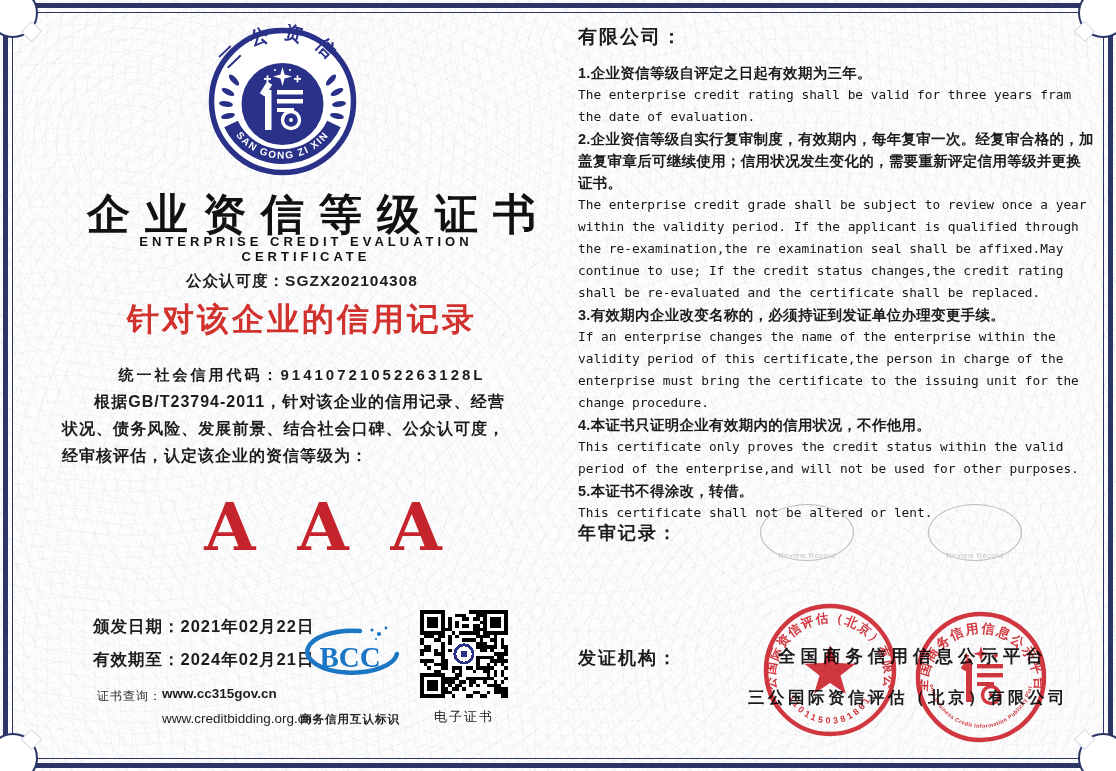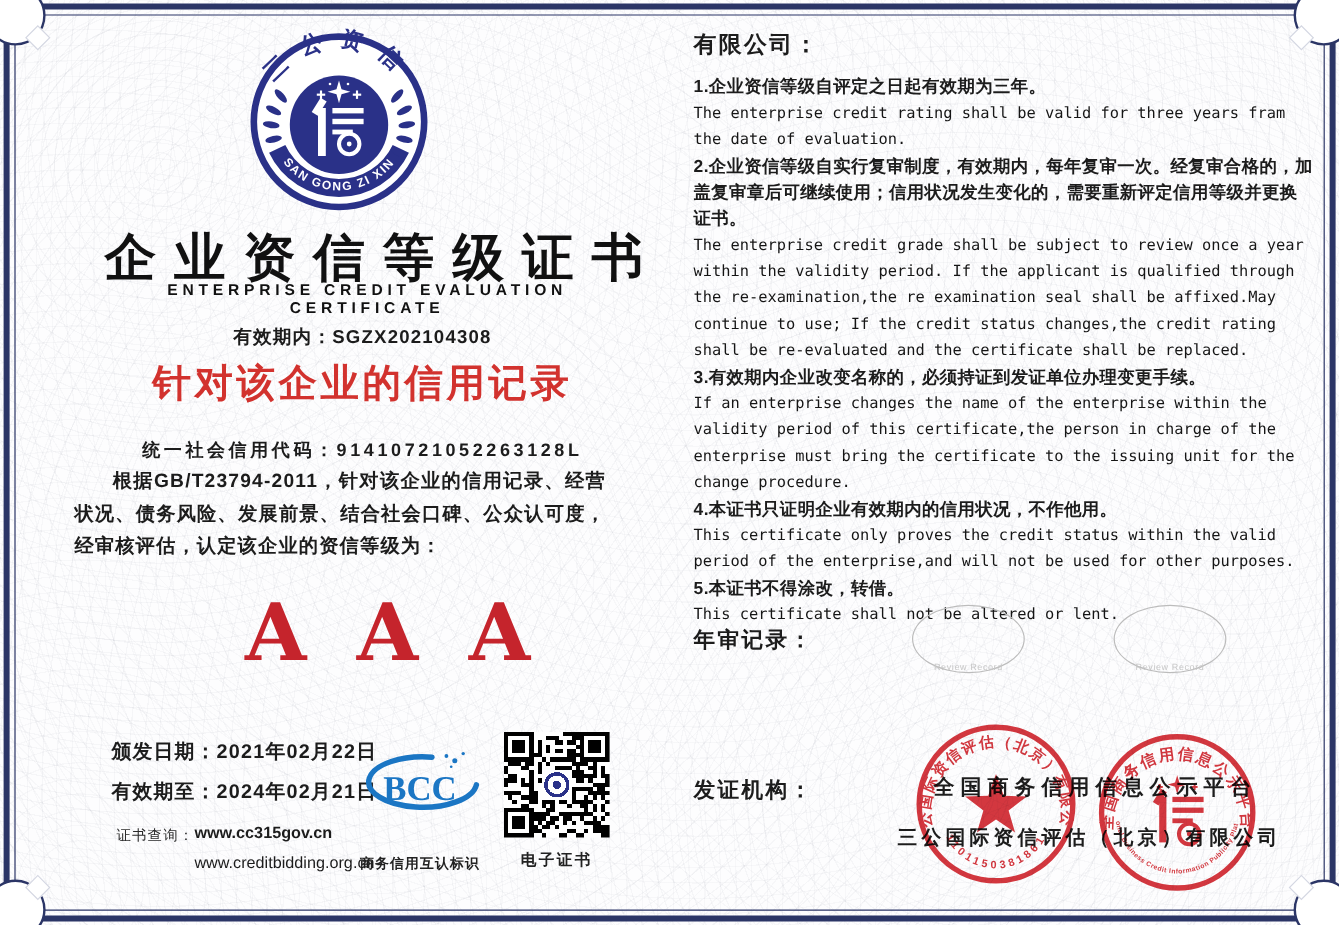--- a/index.html
+++ b/index.html
@@ -42,21 +42,21 @@
   .rating{top:488px;font-size:66px;font-weight:bold;letter-spacing:42px;padding-left:42px;
           color:#c5242c;font-family:"DejaVu Serif","Liberation Serif",serif;}
   .date-line{left:93px;font-size:16.5px;font-weight:bold;letter-spacing:1px;white-space:nowrap;}
   .issue{top:616px;} .valid{top:649px;}
   .query-label{left:97px;top:688px;font-size:12px;font-weight:normal;color:#2a2a2a;letter-spacing:1px;}
   .url1{left:162px;top:686px;font-size:13.5px;font-weight:bold;}
   .url2{left:162px;top:711px;font-size:13.5px;font-weight:normal;}
   .bcc{left:298px;top:622px;width:104px;height:66px;}
   .bcc-caption{left:288px;top:712px;width:124px;text-align:center;font-size:11.5px;font-weight:bold;letter-spacing:1px;color:#222;}
   .qr{left:420px;top:610px;width:88px;height:88px;background:#fff;}
-  .qr-caption{left:420px;top:708px;width:88px;text-align:center;font-size:13px;font-weight:bold;
+  .qr-caption{left:420px;top:708px;width:88px;text-align:center;font-size:13px;font-weight:normal;
               font-family:"Liberation Serif",serif;letter-spacing:2px;color:#222;}
 
   .r-heading{left:578px;top:24px;font-size:19px;font-weight:bold;letter-spacing:2px;}
   .notes{left:578px;top:62px;width:516px;}
   .notes .zh{font-size:14.5px;font-weight:bold;line-height:22px;letter-spacing:0.3px;}
   .notes .en{font-size:12.8px;line-height:22px;font-family:"DejaVu Sans Mono","Liberation Mono",monospace;color:#151515;}
   .review-label{left:578px;top:521px;font-size:18px;font-weight:bold;letter-spacing:2px;}
   .oval{position:absolute;width:92px;height:55px;border:1.2px solid #bcbcbc;border-radius:50%;
         display:flex;align-items:flex-end;justify-content:center;background:transparent;}
   .oval span{font-size:7.5px;color:#c7c7c7;letter-spacing:0.5px;}
@@ -129,21 +129,21 @@
       <rect x="72" y="66" width="26" height="4.5"></rect>
       <rect x="72" y="75" width="26" height="4.5"></rect>
       <rect x="72" y="84" width="17" height="4"></rect>
       <circle cx="86" cy="96" r="8.5" fill="none" stroke="#ffffff" stroke-width="3.4"></circle>
       <circle cx="86" cy="96" r="2" fill="#ffffff"></circle>
     </g>
   </svg>
 
   <div class="abs ctr title">企业资信等级证书</div>
   <div class="abs ctr subtitle">ENTERPRISE CREDIT EVALUATION CERTIFICATE</div>
-  <div class="abs ctr credit-code">有效期内：SGZX202104308</div>
+  <div class="abs ctr credit-code">公众认可度：SGZX202104308</div>
   <div class="abs ctr company">针对该企业的信用记录</div>
   <div class="abs ctr uscc">统一社会信用代码：91410721052263128L</div>
   <div class="abs assess">根据GB/T23794-2011，针对该企业的信用记录、经营状况、债务风险、发展前景、结合社会口碑、公众认可度，经审核评估，认定该企业的资信等级为：</div>
   <div class="abs ctr rating">AAA</div>
 
   <div class="abs date-line issue">颁发日期：2021年02月22日</div>
   <div class="abs date-line valid">有效期至：2024年02月21日</div>
 
   <div class="abs query-label">证书查询：</div>
   <div class="abs url1">www.cc315gov.cn</div>

